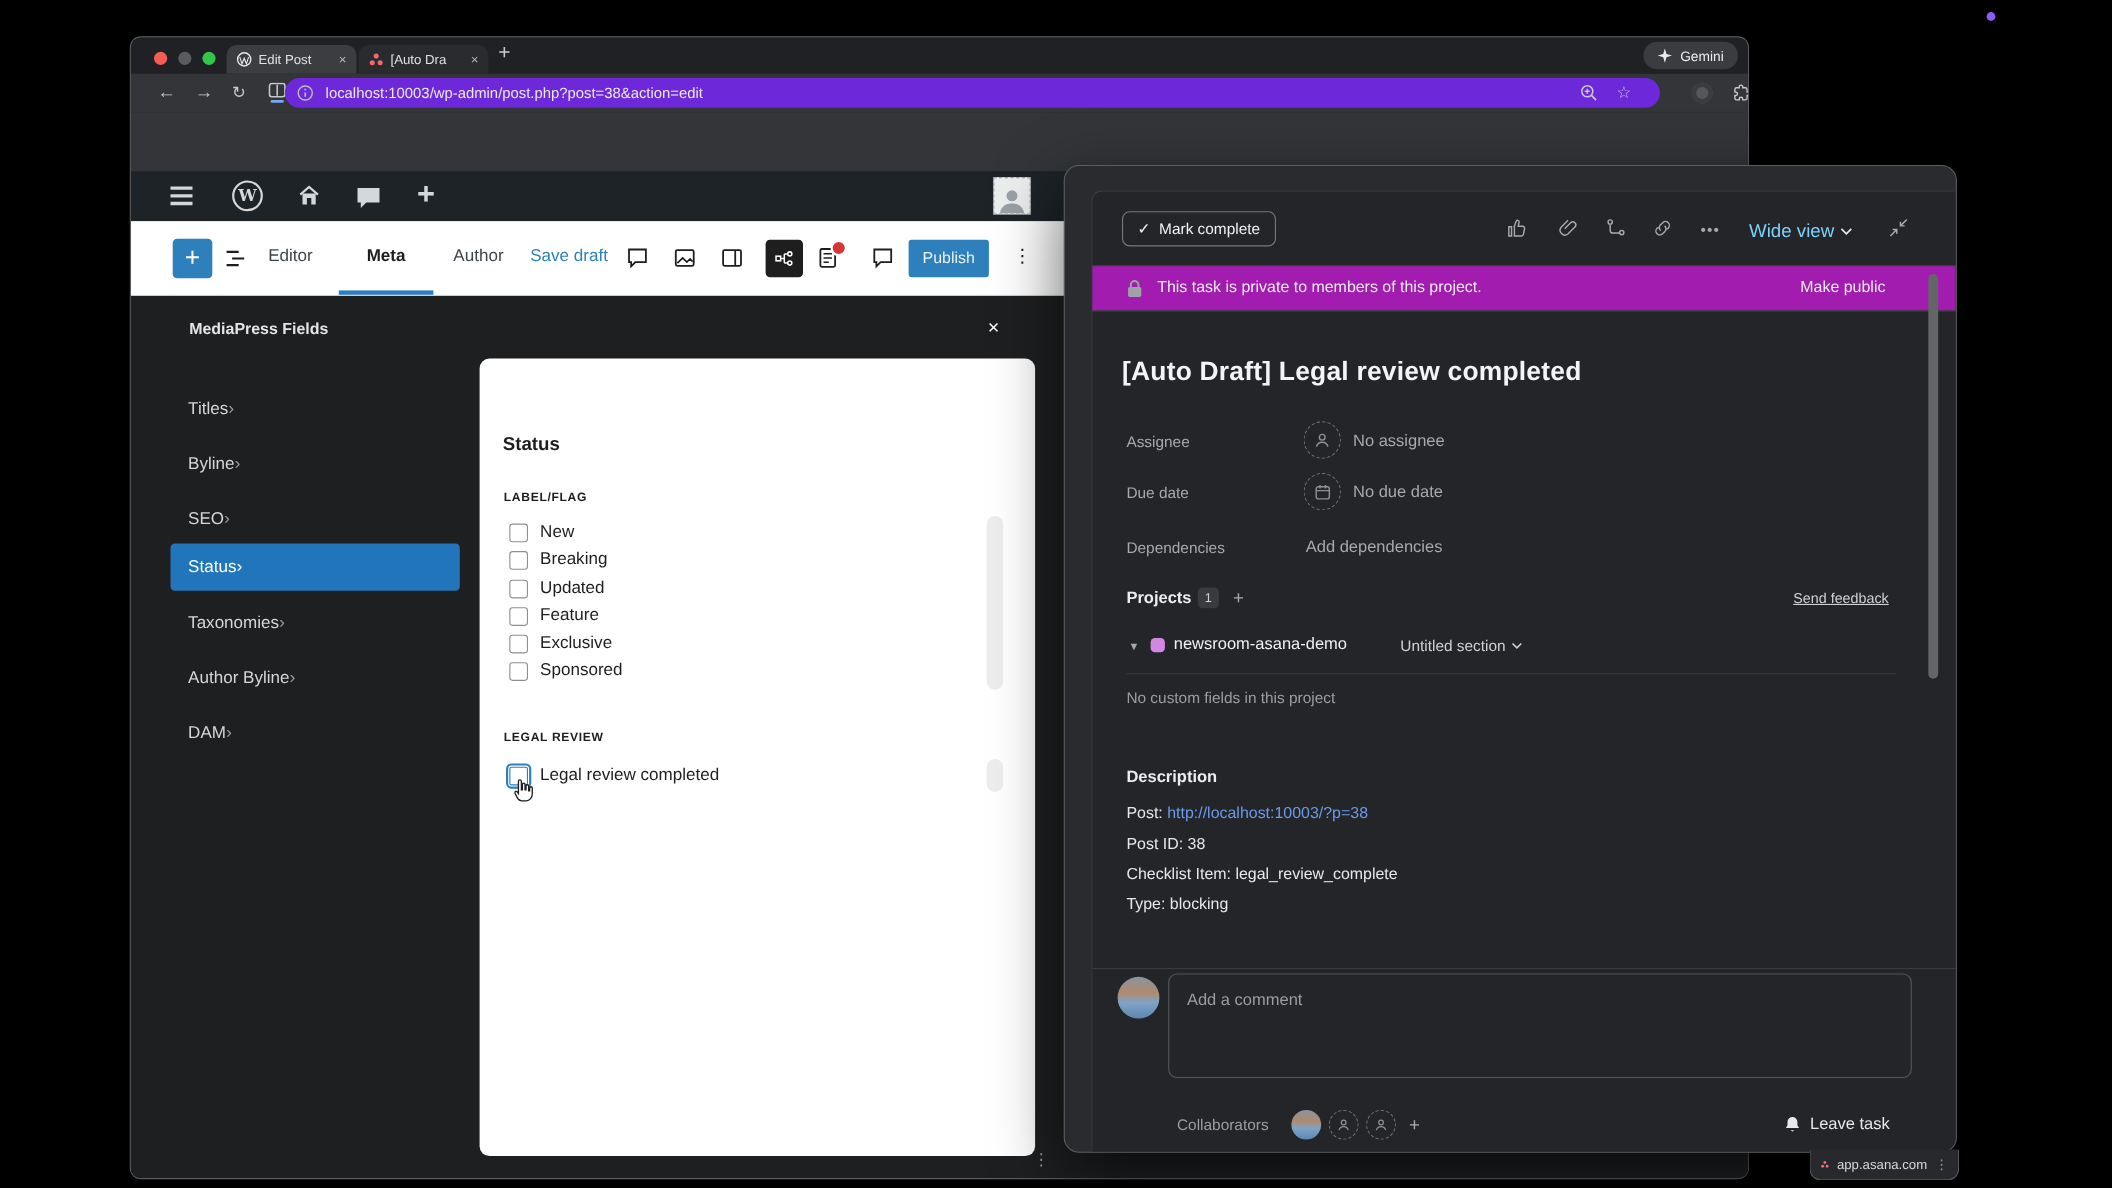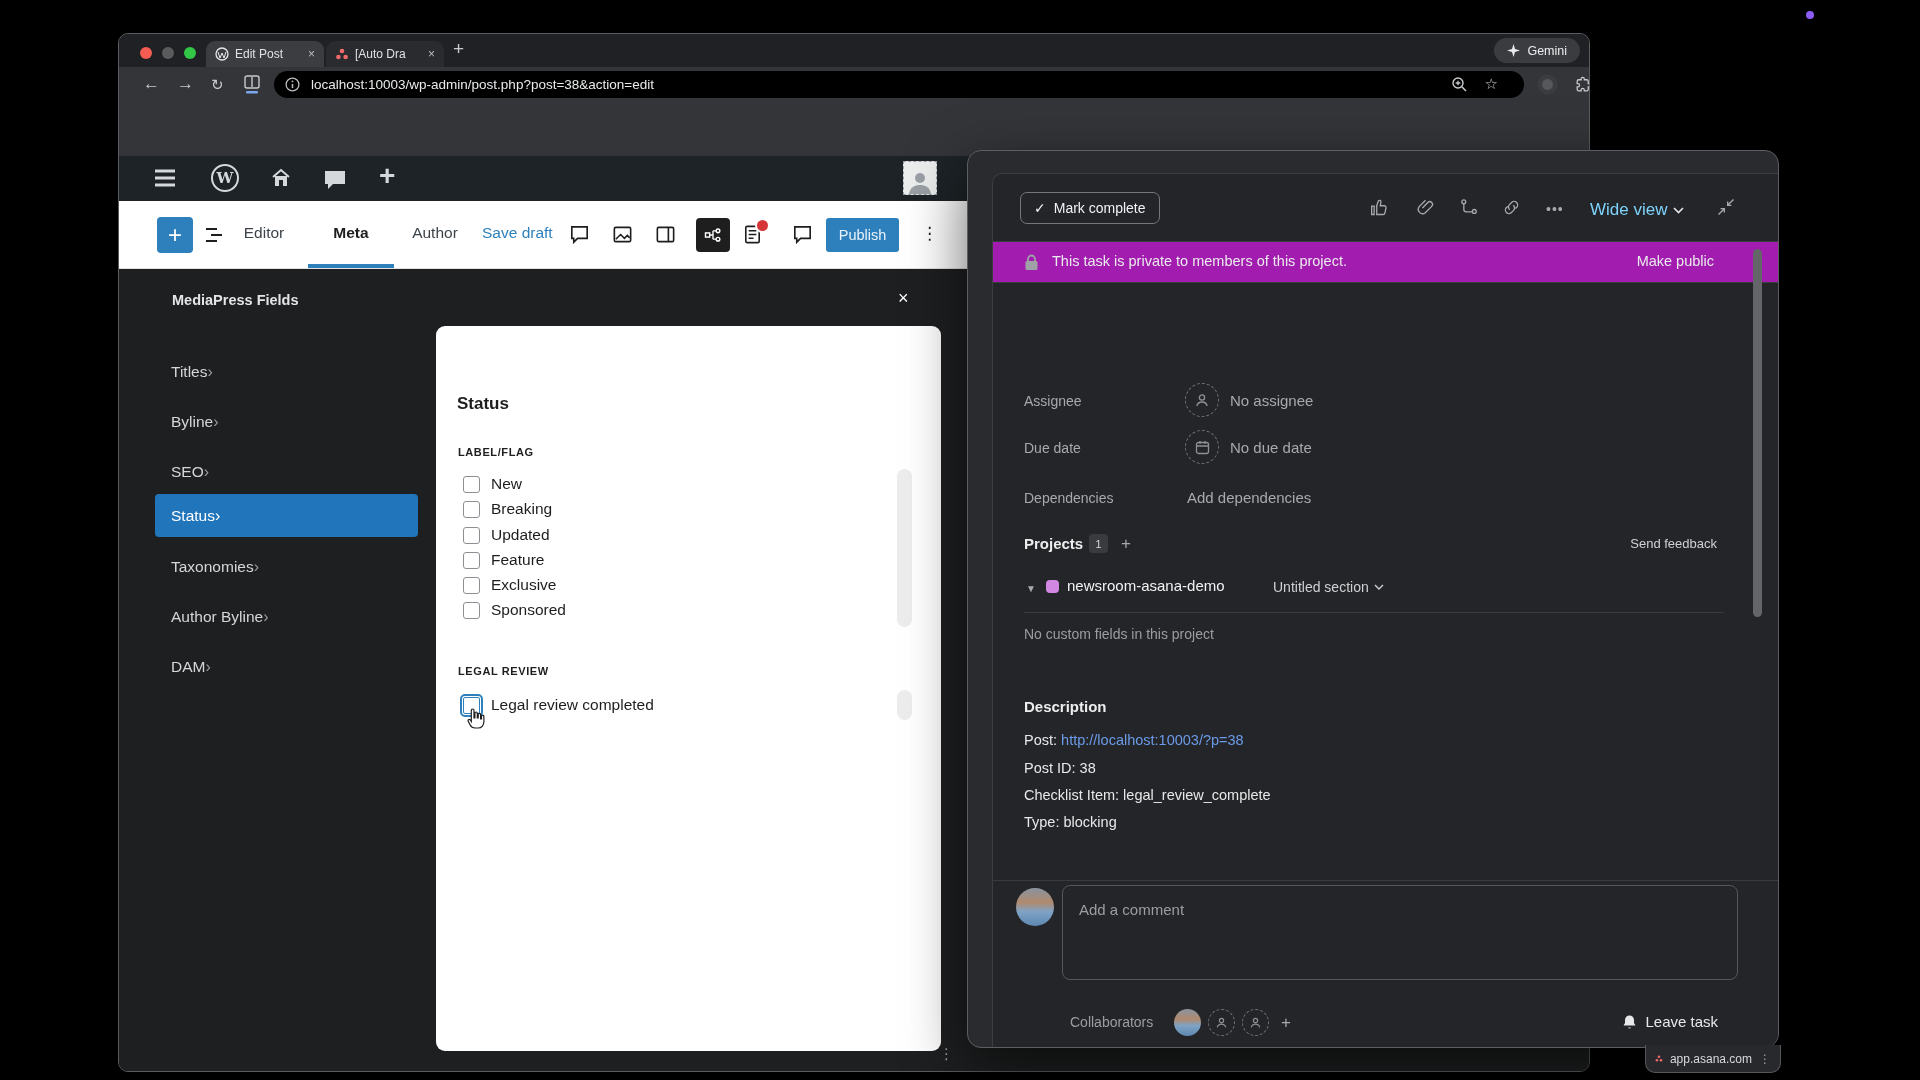--- a/index.html
+++ b/index.html
@@ -23,21 +23,21 @@
   .tab.active{background:#3b3d41}
   .tab.inactive{background:#292b2e}
   .tab-title{font-size:12px;color:#dfe1e4;white-space:nowrap;overflow:hidden;flex:1}
   .tab-close{color:#b9bcc0;font-size:12px;line-height:12px}
   .newtab{position:absolute;left:334px;top:4px;color:#c6c9cd;font-size:19px}
   .gemini{position:absolute;right:9px;top:4px;height:25px;background:#3a3c40;border-radius:13px;
     display:flex;align-items:center;gap:7px;padding:0 13px;font-size:12.5px;color:#eceded}
 
   .toolbar{position:absolute;left:0;top:33px;right:0;height:35px;background:#333539}
   .navic{position:absolute;top:7px;color:#c7cacd;font-size:17px;line-height:20px}
-  .urlpill{position:absolute;left:155px;top:4px;width:1250px;height:27px;background:#000000;border-radius:14px}
+  .urlpill{position:absolute;left:140px;top:4px;width:1250px;height:27px;background:#6d28d9;border-radius:14px}
   .urltext{position:absolute;left:37px;top:6px;font-size:13.5px;color:#e8eaec;white-space:nowrap}
   .sep{position:absolute;top:9px;width:1px;height:17px;background:#55575a}
   .profile{position:absolute;left:1560px;top:4px;height:27px;background:#2a5db4;border-radius:14px;
     display:flex;align-items:center;gap:7px;padding:0 12px 0 4px}
   .pav{width:20px;height:20px;border-radius:50%;background:#f2aec6;position:relative}
   .pav i{position:absolute;top:8px;width:5px;height:5px;border-radius:50%;background:#4a4a55}
   .profile span{font-size:13px;color:#fff}
 
   .bookmarksbar{position:absolute;left:0;top:68px;right:0;height:54px;background:#333539}
   .bm{position:absolute;top:93px;height:18px;display:flex;align-items:center;gap:7px;
@@ -107,21 +107,21 @@
   .makepublic{position:absolute;right:64px;top:11px;font-size:14.5px;color:#eaebec}
   .atitle{position:absolute;left:27px;top:150px;font-size:24px;font-weight:600;color:#f3f4f5;letter-spacing:.2px}
   .flabel{position:absolute;left:31px;font-size:14px;color:#a7aaad}
   .dcirc{position:absolute;left:192px;width:34px;height:34px;border:1px dashed #6f7276;border-radius:50%;
     box-sizing:border-box;display:flex;align-items:center;justify-content:center;color:#8e9195}
   .fval{position:absolute;left:237px;font-size:15px;color:#a7aaad}
   .bold15{font-weight:bold;font-size:15px;color:#eceded}
   .pbadge{position:absolute;left:96px;top:360px;width:19px;height:19px;background:#3a3b3f;border-radius:4px;
     display:flex;align-items:center;justify-content:center;font-size:11.5px;color:#cfd1d3}
   .plus{color:#a7aaad;font-size:17px}
-  .sendfb{position:absolute;right:61px;top:362px;font-size:13px;color:#cfd1d3;}
+  .sendfb{position:absolute;right:61px;top:362px;font-size:13px;color:#cfd1d3;text-decoration:underline}
   .tri{position:absolute;left:33px;top:409px;color:#a7aaad;font-size:10px}
   .pdotsq{position:absolute;left:53px;top:406px;width:13px;height:13px;border-radius:4px;background:#d287e3}
   .pname{position:absolute;left:74px;top:403px;font-size:15px;color:#f1f2f3}
   .psection{position:absolute;left:280px;top:405px;font-size:14px;color:#cfd1d3;display:flex;align-items:center;gap:5px}
   .adiv{position:absolute;left:31px;right:54px;top:438px;border-top:1px solid #3b3c3f}
   .emptyf{position:absolute;left:31px;top:452px;font-size:14px;color:#9b9ea1}
   .dline{position:absolute;left:31px;font-size:14.5px;color:#e7e8e9}
   .alink{color:#6b9bea}
   .cdiv{position:absolute;left:0;right:0;top:706px;border-top:1px solid #3a3b3e}
   .cavatar{position:absolute;left:23px;top:714px;width:38px;height:38px;border-radius:50%;overflow:hidden;
@@ -511,20 +511,21 @@
         <span class="abs" style="left:31px;top:12px">
           <svg width="15" height="17" viewBox="0 0 15 17">
               <rect x="1.5" y="7" width="12" height="9" rx="1.5" fill="#9ea1a5"></rect>
               <path d="M4 7V5a3.5 3.5 0 0 1 7 0v2" fill="none" stroke="#9ea1a5" stroke-width="1.8"></path>
             </svg>
         </span>
         <span class="banner-text">This task is private to members of this project.</span>
         <span class="makepublic">Make public</span>
       </div>
 
+      <div class="atitle">[Auto Draft] Legal review completed</div>
 
       <span class="flabel" style="top:219px">Assignee</span>
       <span class="dcirc" style="top:209px">
         <svg width="16" height="16" viewBox="0 0 16 16">
             <circle cx="8" cy="5.5" r="2.6" fill="none" stroke="#8e9195" stroke-width="1.3"></circle>
             <path d="M2.8 14c.8-3 3-4 5.2-4s4.4 1 5.2 4" fill="none" stroke="#8e9195" stroke-width="1.3"></path>
           </svg>
       </span>
       <span class="fval" style="top:218px">No assignee</span>
 

